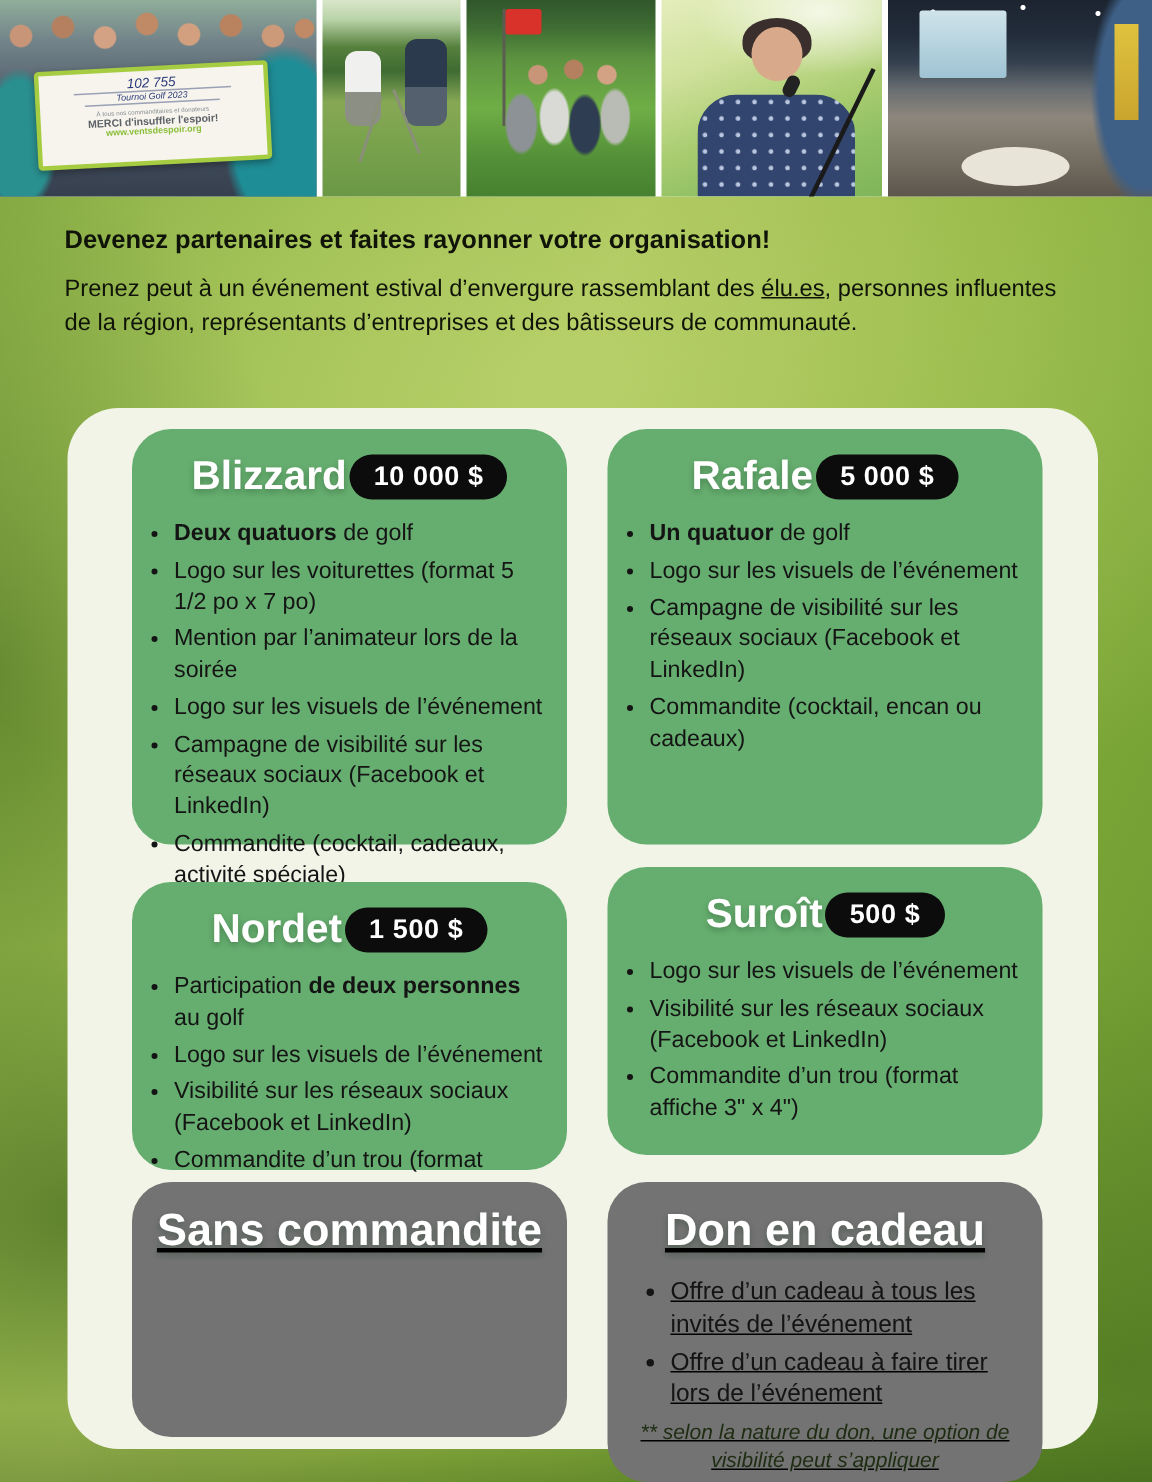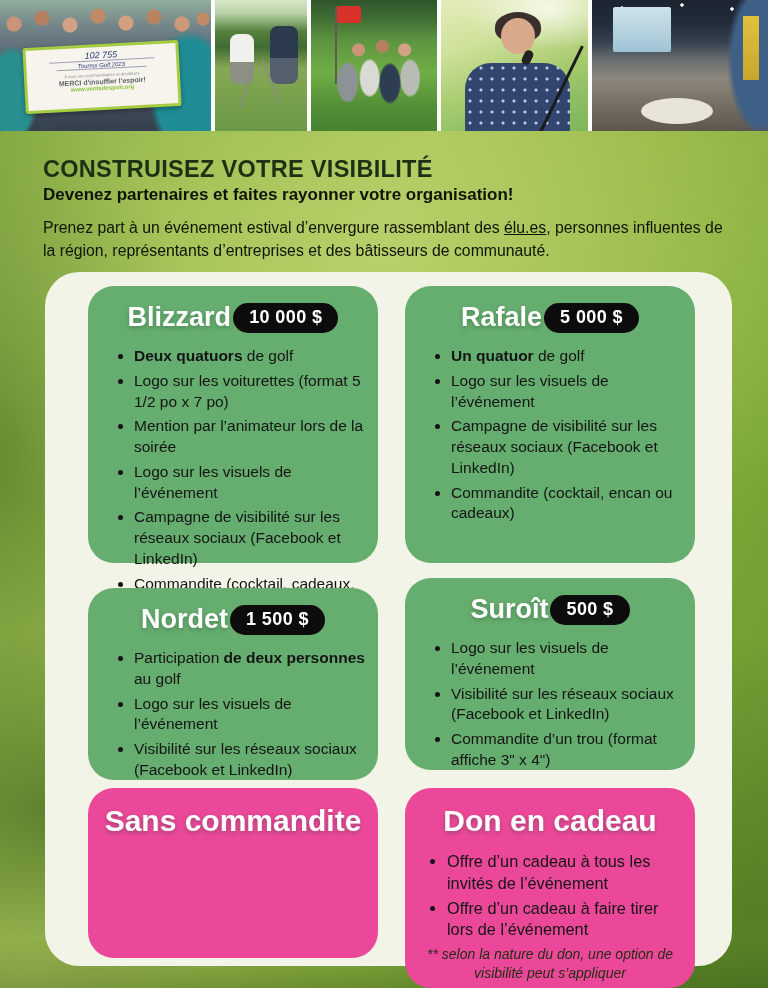--- a/index.html
+++ b/index.html
@@ -86,27 +86,27 @@
   .intro{position:absolute;left:43px;top:150px;width:692px;}
   .intro h1{margin:6px 0 2px;font-size:23.5px;font-weight:700;letter-spacing:.3px;color:#1c3114;}
   .intro h2{margin:0 0 12px;font-size:17px;font-weight:700;color:#101408;}
   .intro p{margin:0;font-size:15.8px;line-height:1.45;color:#101408;max-width:680px;}
   .intro p .link{text-decoration:underline;cursor:pointer;}
 
   
   .panel{position:absolute;left:45px;top:272px;width:687px;height:694px;background:#f1f4e6;border-radius:34px;}
   .card{position:absolute;width:290px;border-radius:26px;box-sizing:border-box;}
   .card.green{background:#66ae6f;}
-  .card.olive{background:#ec4899;}
+  .card.olive{background:#737373;text-decoration:underline;}
   .card-head{display:flex;justify-content:center;align-items:center;gap:2px;margin-top:16px;}
   .card-title{font-size:27px;font-weight:700;color:#fff;text-shadow:0 2px 4px rgba(25,60,35,.35);}
   .card.big .card-title{font-size:30px;}
   .price-badge{background:#0c0c0c;color:#fff;border-radius:999px;padding:4px 16px 5px;
     font-size:18px;font-weight:700;letter-spacing:.4px;white-space:nowrap;}
-  .bullets{margin:13px 0 0;padding:0 12px 0 46px;font-size:15.5px;line-height:1.34;color:#141414;}
+  .bullets{margin:13px 0 0;padding:0 12px 0 28px;font-size:15.5px;line-height:1.34;color:#141414;}
   .bullets li{margin-bottom:4px;}
   .bullets .b{font-weight:700;}
   .card.olive .bullets{padding-left:42px;font-size:16.3px;}
   .card.olive .bullets li{margin-bottom:8px;}
   .card#card-5 .bullets li{margin-bottom:3px;}
   .note{font-style:italic;font-size:14px;line-height:1.3;text-align:center;color:#1e2c12;margin:4px 18px 0;}
   #card-0{left:43px;top:14px;height:277px;}
   #card-1{left:360px;top:14px;height:277px;}
   #card-2{left:43px;top:316px;height:192px;}
   #card-3{left:360px;top:306px;height:192px;}
@@ -148,23 +148,22 @@
       <div class="mic-head"></div>
     </div>
     <div class="photo p5">
       <div class="screen"></div>
       <div class="banner"></div>
       <div class="tablecloth"></div>
     </div>
   </div>
 
   <div class="intro">
-    <h1>CONSTRUISEZ VOTRE VISIBILITÉ</h1>
     <h2>Devenez partenaires et faites rayonner votre organisation!</h2>
-    <p><span>Prenez part à un événement estival d’envergure rassemblant des </span><span class="link">élu.es</span><span>, personnes influentes de la région, représentants d’entreprises et des bâtisseurs de communauté.</span></p>
+    <p><span>Prenez peut à un événement estival d’envergure rassemblant des </span><span class="link">élu.es</span><span>, personnes influentes de la région, représentants d’entreprises et des bâtisseurs de communauté.</span></p>
   </div>
 
   <div class="panel">
 
     <section class="card green" id="card-0">
       <div class="card-head">
         <span class="card-title">Blizzard</span>
         <span class="price-badge">10 000 $</span>
       </div>
       <ul class="bullets">

